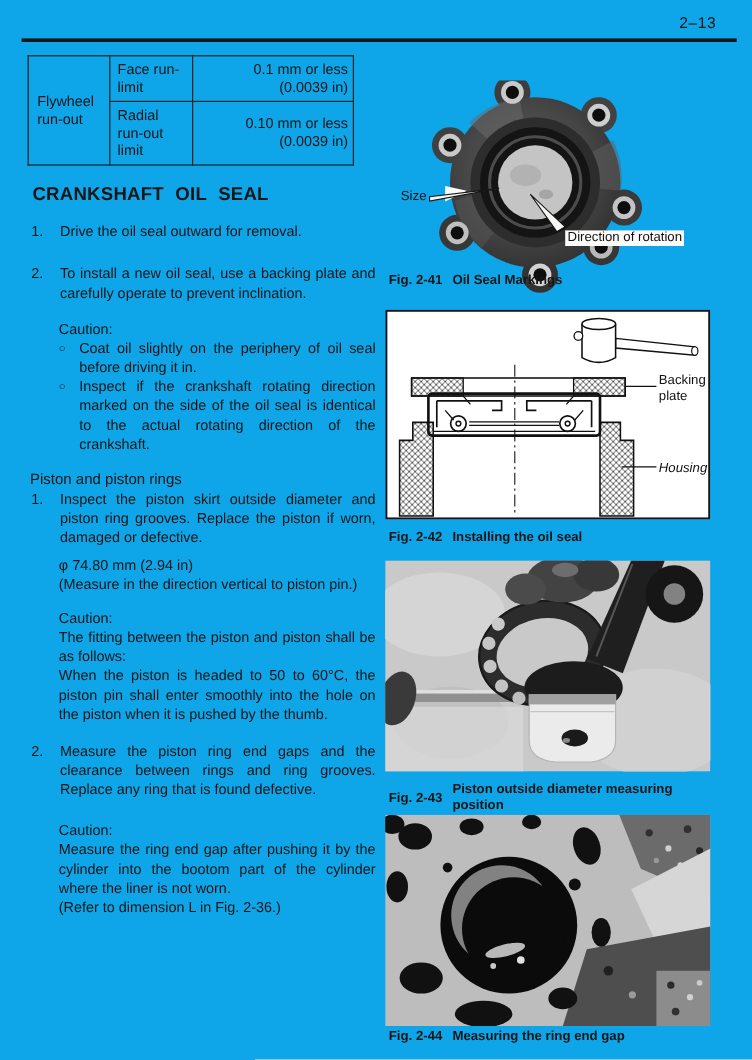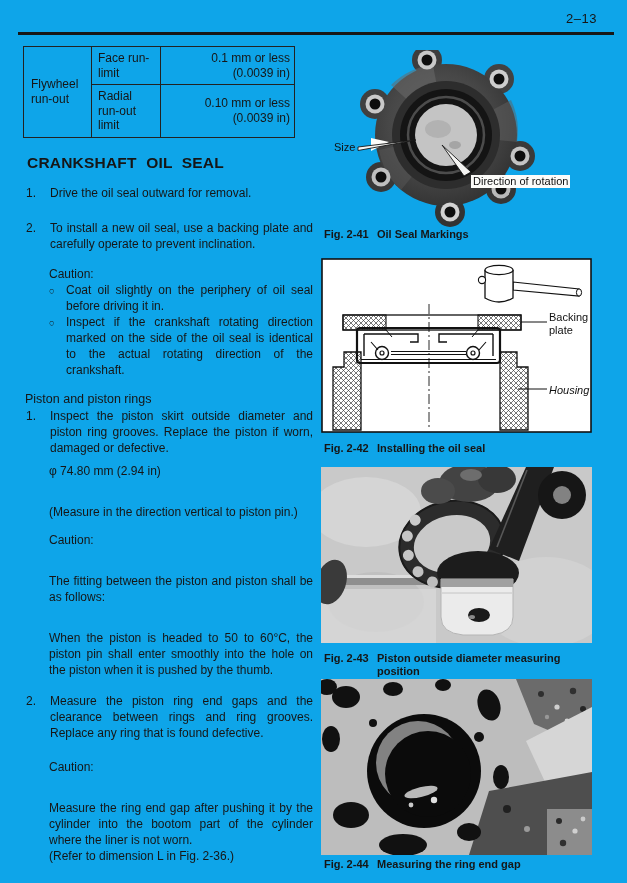--- a/index.html
+++ b/index.html
@@ -30,34 +30,34 @@
   .blk-i1 { margin-top:13px; }
   .blk-i2 { margin-top:19px; }
   .blk-p1 { margin-top:1px; }
   .blk-p2 { margin-top:15px; }
 
   .indent { margin-left:26px; }
   .caution-a { margin-top:14px; }
   .spec-block { margin-top:7px; }
   .caution-b { margin-top:12px; }
   .caution-c { margin-top:18px; }
-  .jt { text-align:justify;margin-top:25px; }
+  .jt { text-align:justify; }
   .bullet { display:flex; }
   .marker { width:17px; flex:none; font-size:9.5px; padding-top:1px; }
   .b-text { flex:1; text-align:justify; }
 
   
   .col-right { position:absolute; left:321px; top:0; width:276px; height:883px; }
   .fig { position:absolute; left:0; width:271px; }
   .fig svg { display:block; }
-  .fig41 { top:50px; height:178px; }
+  .fig41 { top:67px; height:178px; }
   .fig42 { top:258px; height:175px; }
   .fig43 { top:467px; height:176px; }
   .fig44 { top:679px; height:176px; }
-  .caption { position:absolute; left:3px; font-size:11px; font-weight:bold; display:flex; line-height:13px; }
+  .caption { position:absolute; left:3px; font-size:11px; font-weight:bold; display:flex; line-height:13px;align-items:center; }
   .cap-tag { width:53px; flex:none; }
   .cap41 { top:228px; } .cap42 { top:442px; } .cap43 { top:652px; } .cap44 { top:858px; }
   .fig-label { position:absolute; font-size:11px; line-height:13px; color:#111; }
   .label-size { left:13px; top:91px; }
   .label-rot { left:150px; top:125px; background:#fcfcfa; padding:0 2px; }
   .label-backing { left:228px; top:53px; white-space:pre-line; }
   .label-housing { left:228px; top:126px;font-style:italic; }
 </style>
 </head>
 <body>

